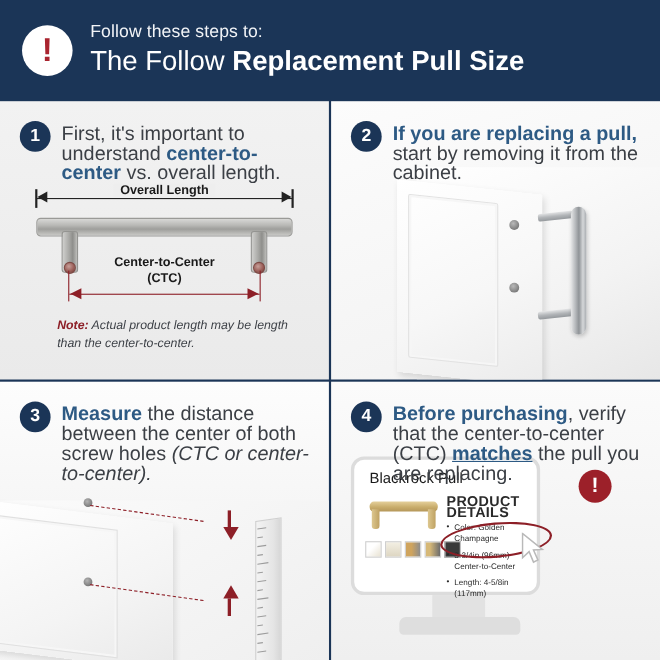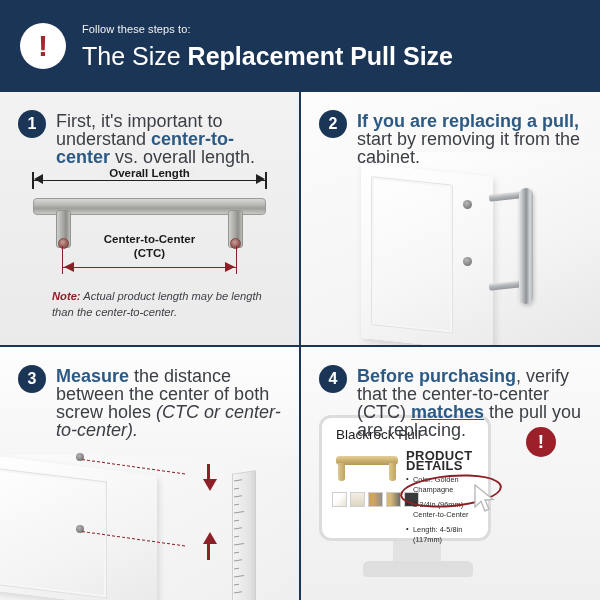--- a/index.html
+++ b/index.html
@@ -27,21 +27,21 @@
     flex:0 0 auto;position:relative;
   }
   .alert-badge .bang{
     position:absolute;left:0;right:0;top:8px;
     text-align:center;color:#a9242f;
     font-weight:bold;font-size:30px;line-height:30px;
     font-family:"Liberation Sans",sans-serif;
   }
   .header-text{color:#ffffff;}
   .header-kicker{
-    font-size:11px;line-height:19px;font-weight:400;color:#f2f4f7;
+    font-size:16px;line-height:19px;font-weight:400;color:#f2f4f7;
     letter-spacing:.1px;
   }
   .header-title{
     font-size:25px;line-height:31px;margin-top:2px;color:#ffffff;
     white-space:nowrap;
   }
   .header-title .light{font-weight:400;}
   .header-title .bold{font-weight:bold;}
 
   
@@ -296,21 +296,21 @@
 <body>
 
 <div class="infographic">
 
   <div class="header">
     <div class="alert-badge">
       <div class="bang">!</div>
     </div>
     <div class="header-text">
       <div class="header-kicker">Follow these steps to:</div>
-      <div class="header-title"><span class="light">The Size </span><span class="bold">Replacement Pull Size</span></div>
+      <div class="header-title"><span class="light">The Follow </span><span class="bold">Replacement Pull Size</span></div>
     </div>
   </div>
 
   <div class="grid">
 
     <div class="panel p1">
       <div class="step-head">
         <div class="step-num">1</div>
         <div class="step-text"><span>First, it's important to understand </span><span class="hl">center-to-center</span><span> vs. overall length.</span></div>
       </div>

